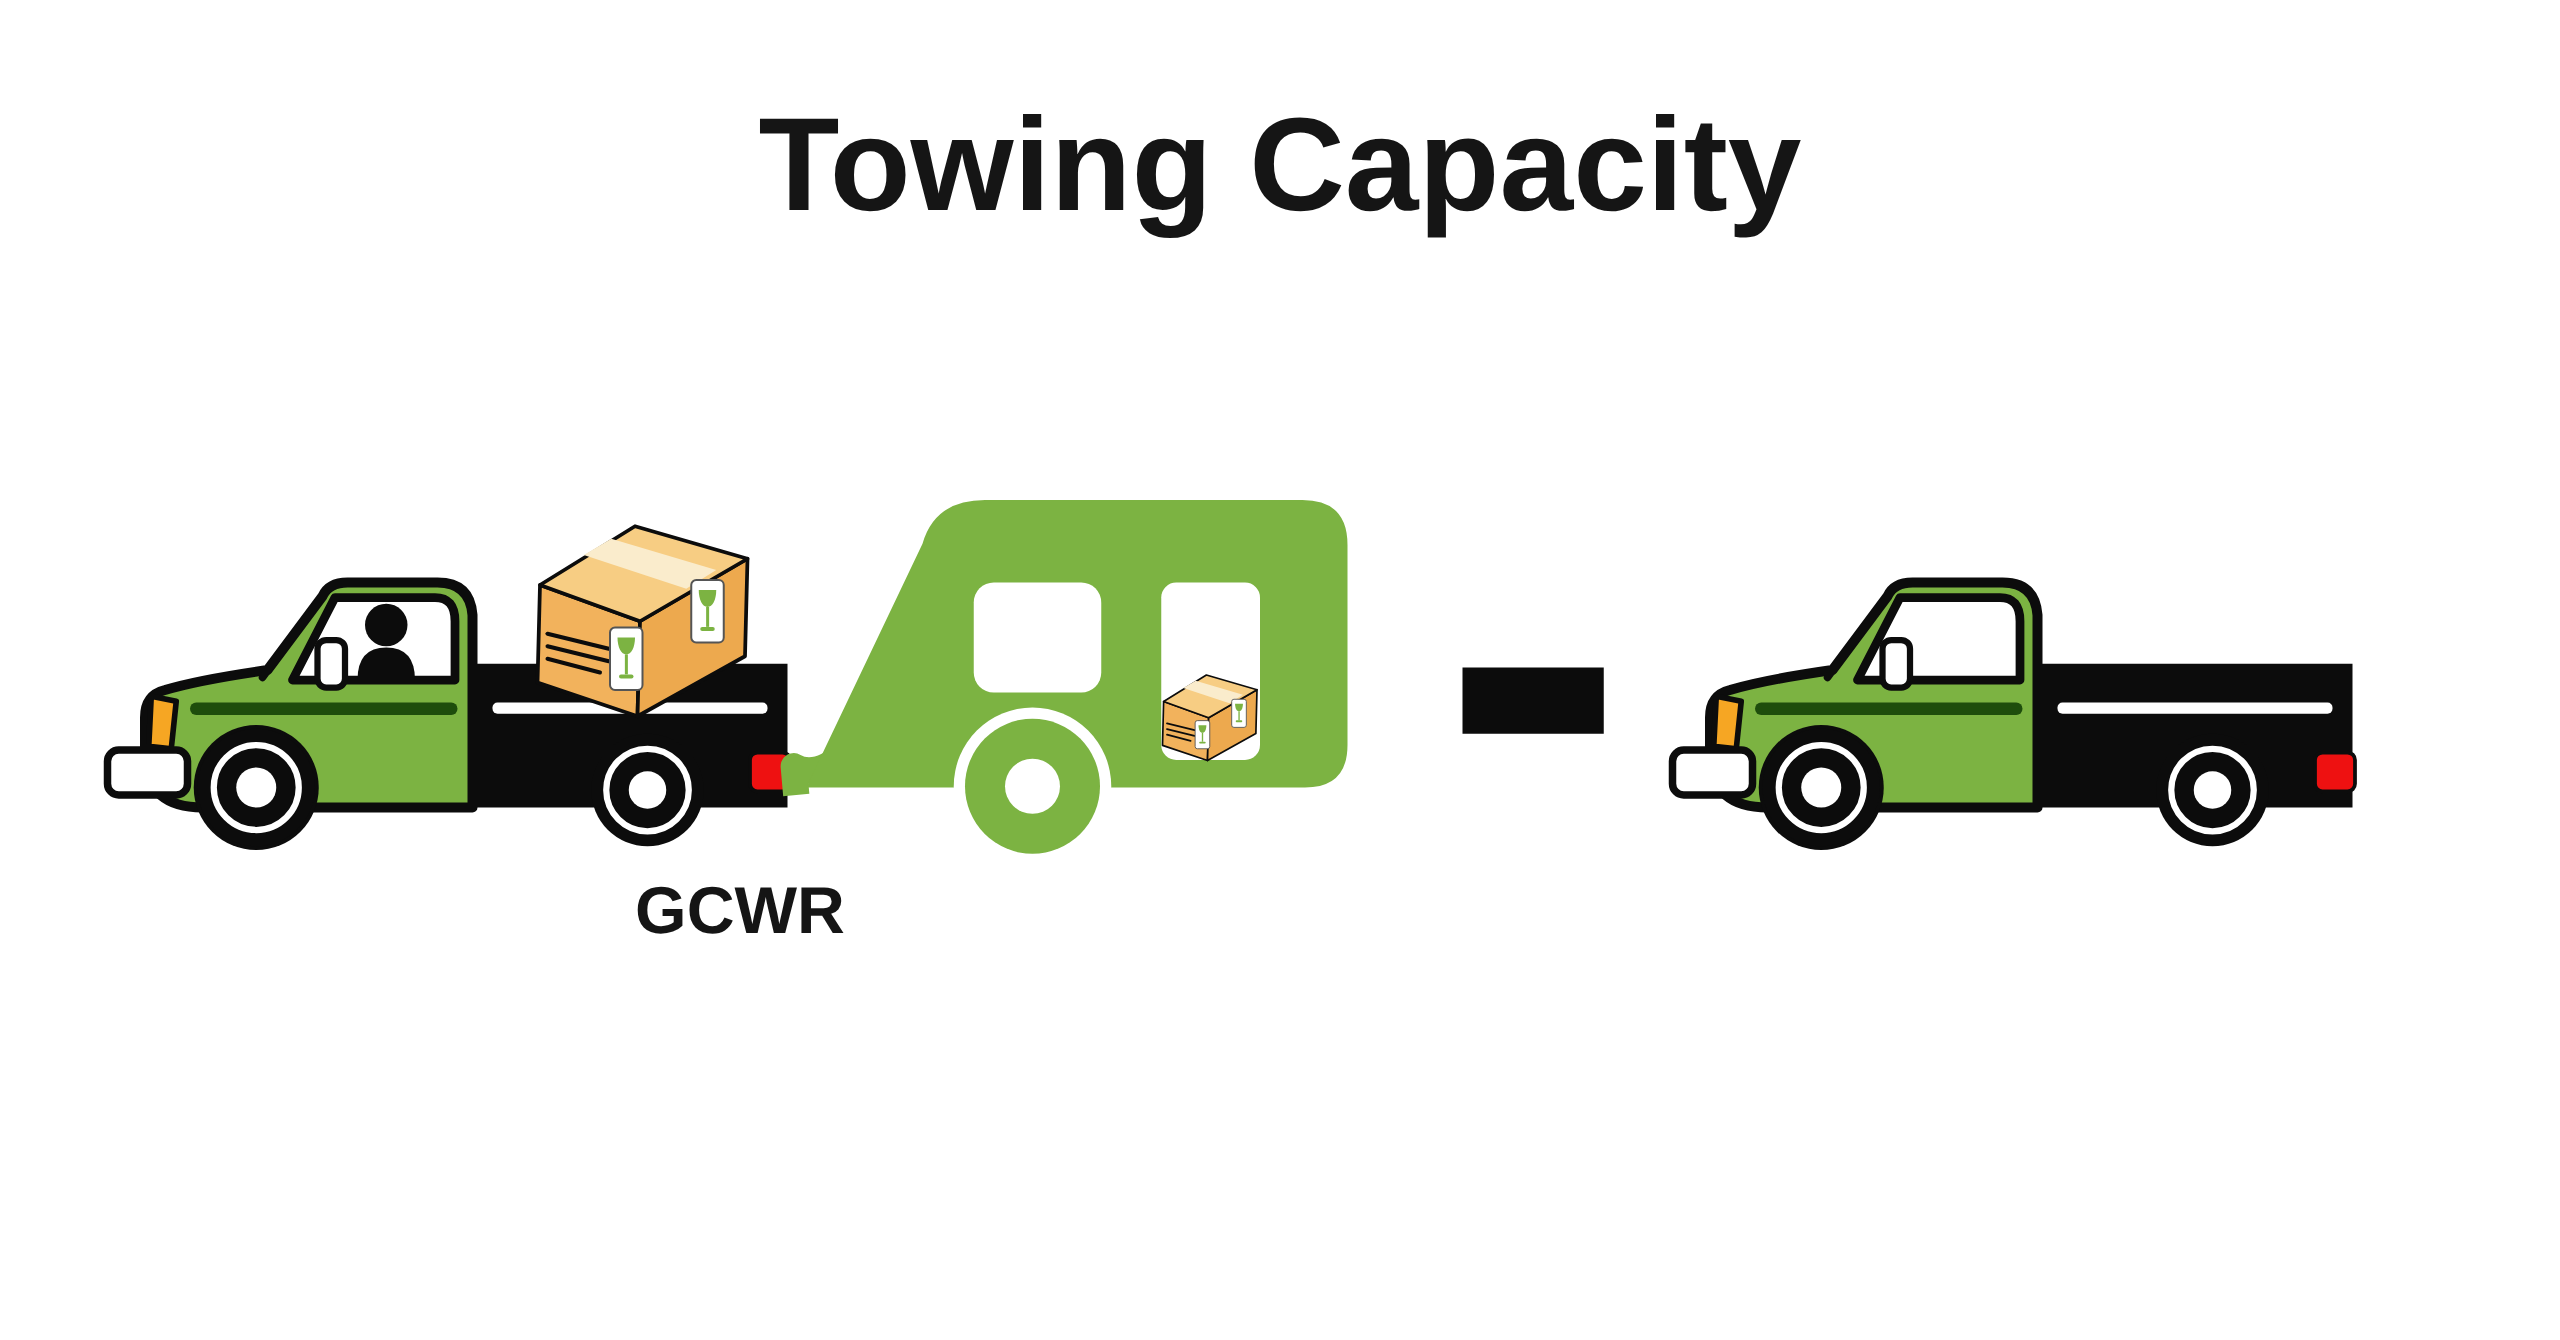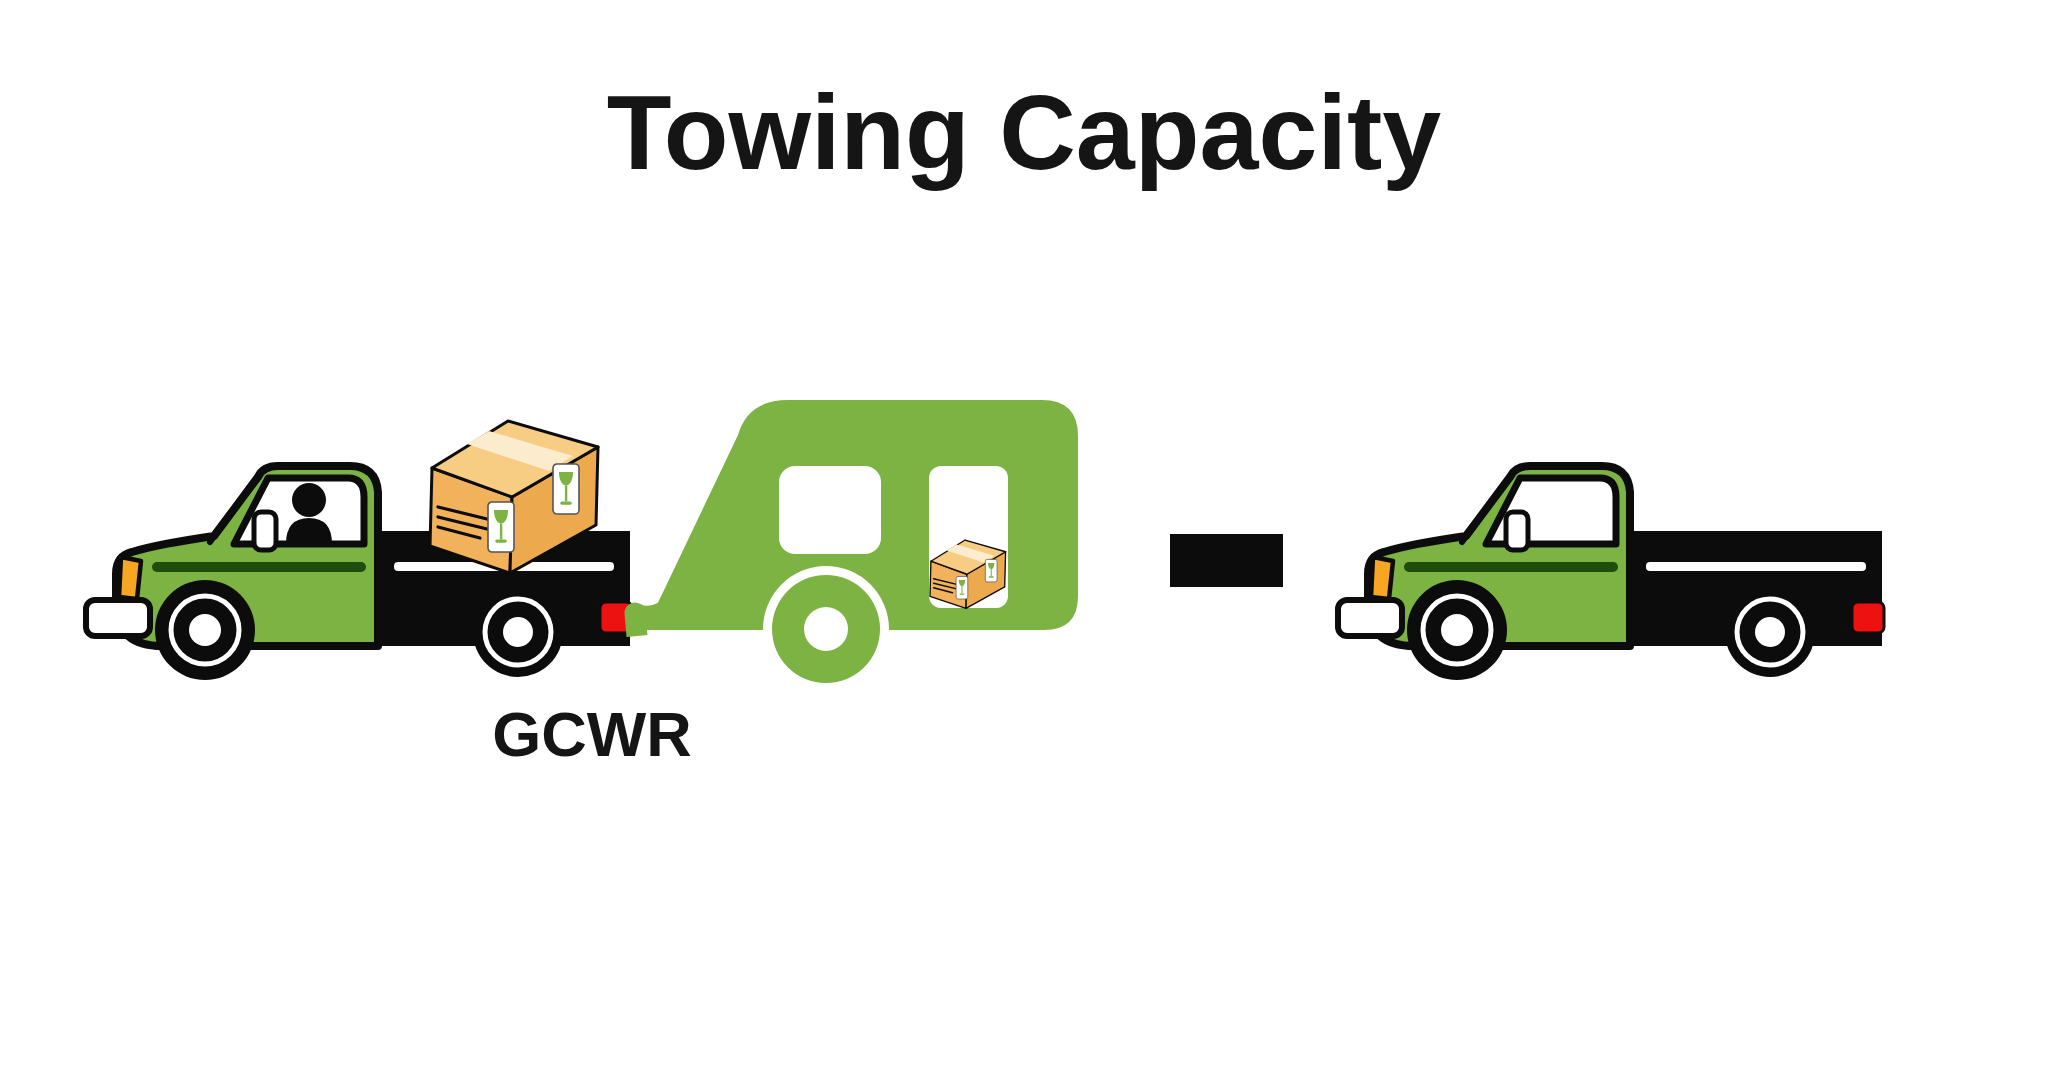--- a/index.html
+++ b/index.html
@@ -8,21 +8,21 @@
     background:var(--background,#fff);
     font-family:"Liberation Sans",sans-serif;
   }
   .scene{position:absolute;left:0;top:0;width:2048px;height:1072px;}
   .title{
     position:absolute;top:74px;left:0;width:100%;margin:0;
     text-align:center;font-size:106px;font-weight:700;line-height:1.1;
     color:var(--text,#151515);letter-spacing:0px;
   }
   .label{
-    position:absolute;font-size:63px;font-weight:700;color:var(--text,#151515);
+    position:absolute;font-size:53px;font-weight:700;color:var(--text,#151515);
     transform:translateX(-50%);white-space:nowrap;
   }
   .label-gcwr{left:592px;top:698px;}
   .label-curb{left:1620px;top:686px;}
   .fill-green{fill:var(--green)}
   .stroke-green{stroke:var(--green)}
   .fill-black{fill:var(--black)}
   .stroke-black{stroke:var(--black)}
   .fill-white{fill:var(--white)}
   .stroke-white{stroke:var(--white)}

